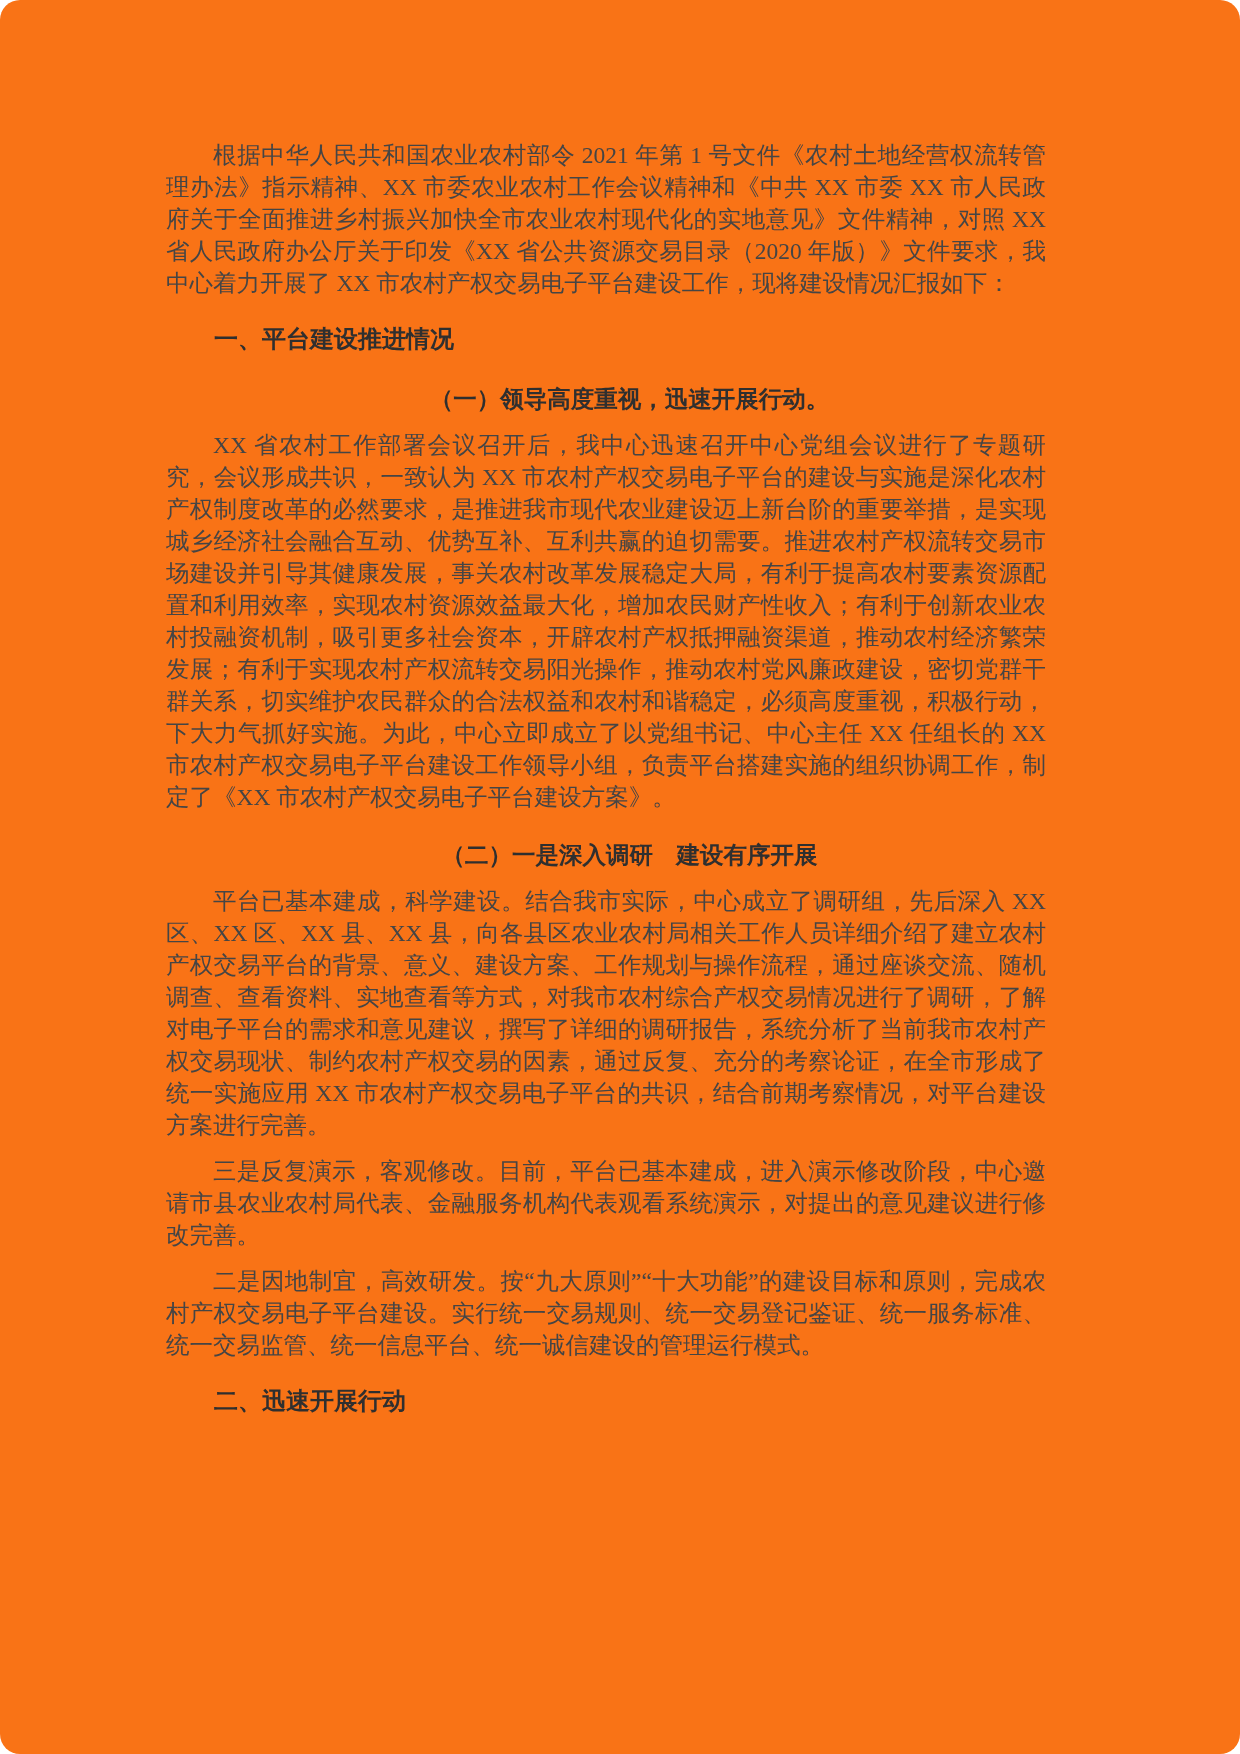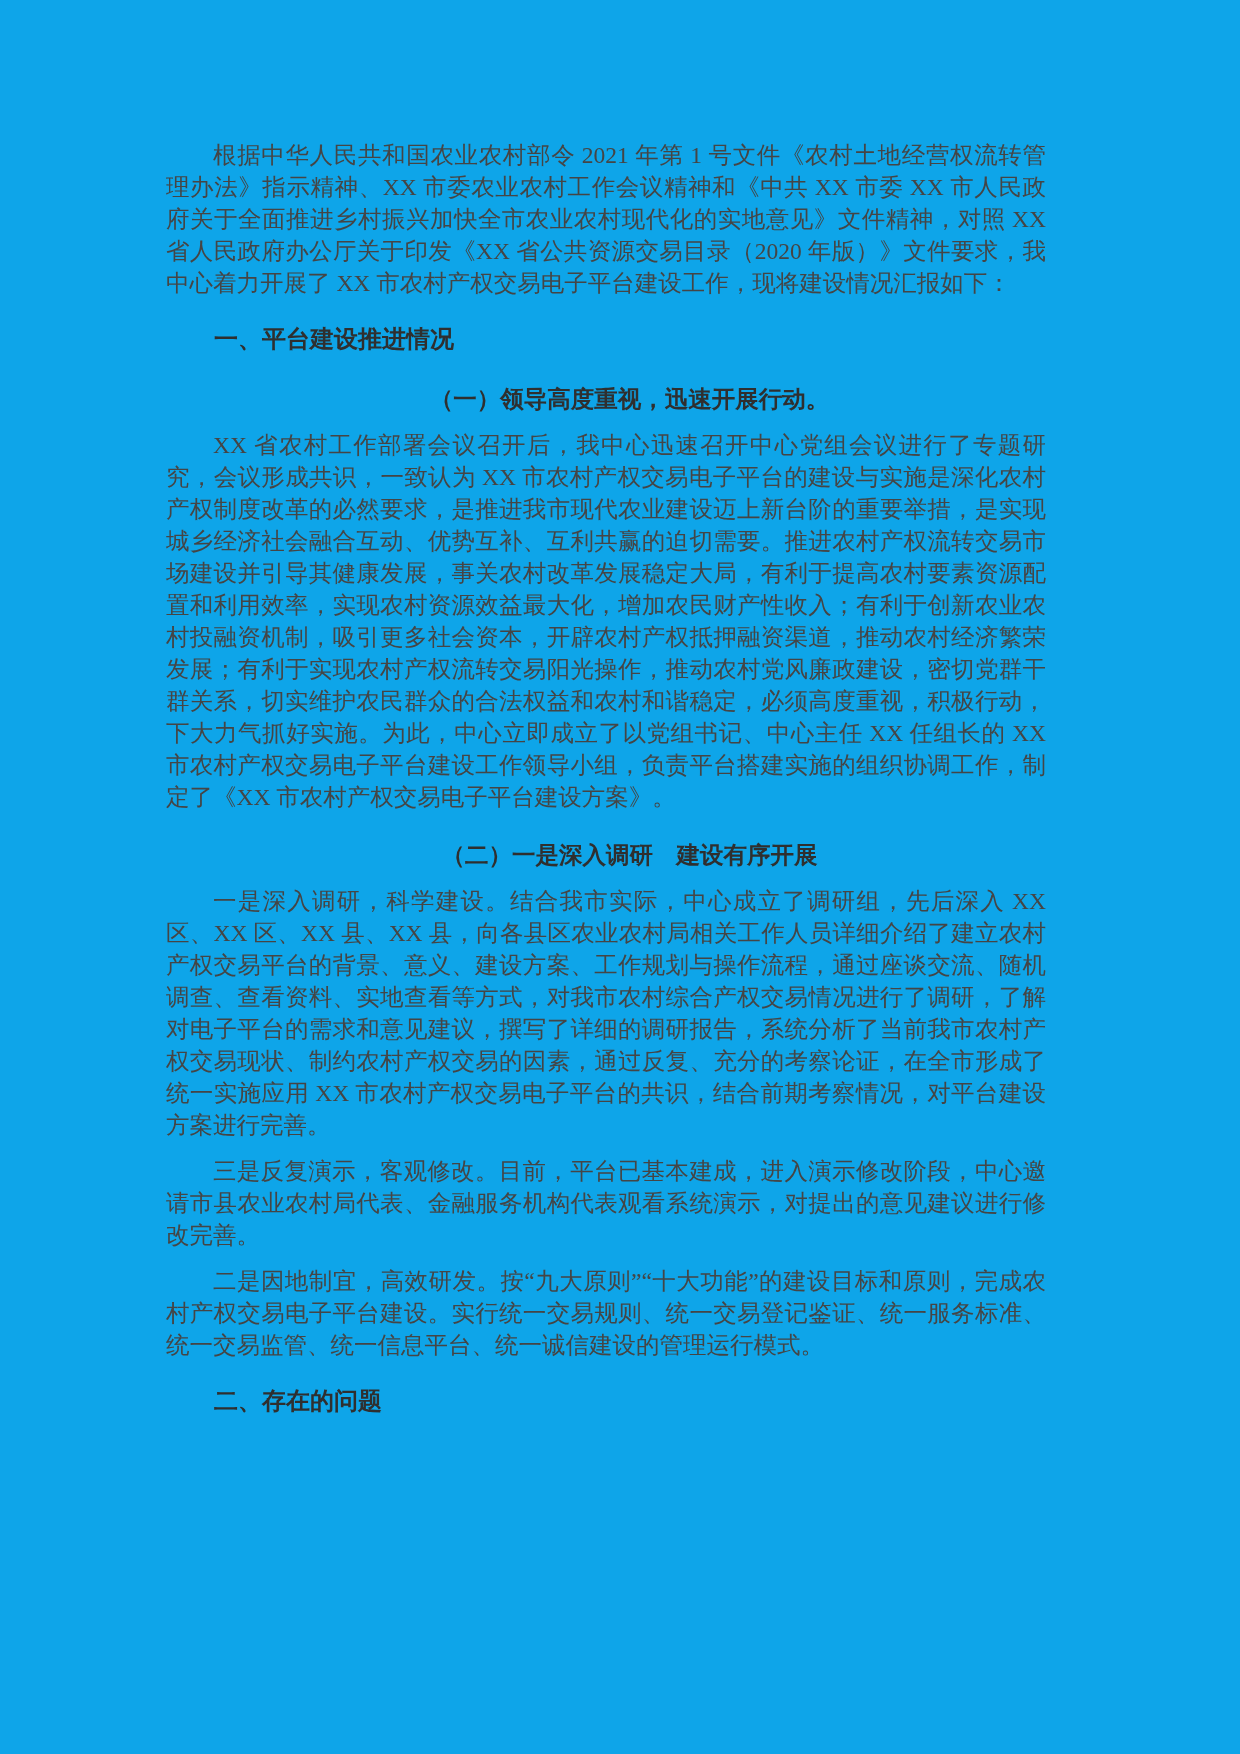--- a/index.html
+++ b/index.html
@@ -4,23 +4,24 @@
 <style>
   html, body {
     margin: 0;
     padding: 0;
     background: #ffffff;
   }
   .page {
     position: relative;
     width: 1240px;
     height: 1754px;
-    background: #0ea5e9;
+    background: #f97316;
     overflow: hidden;
     font-family: "Liberation Serif", "DejaVu Serif", serif;
+    border-radius: 20px;
   }
   .content {
     position: absolute;
     left: 166px;
     top: 139px;
     width: 880px;
   }
   .body-para {
     font-size: 23.5px;
     line-height: 32px;
@@ -59,22 +60,22 @@
     <p class="body-para">根据中华人民共和国农业农村部令 2021 年第 1 号文件《农村土地经营权流转管理办法》指示精神、XX 市委农业农村工作会议精神和《中共 XX 市委 XX 市人民政府关于全面推进乡村振兴加快全市农业农村现代化的实地意见》文件精神，对照 XX 省人民政府办公厅关于印发《XX 省公共资源交易目录（2020 年版）》文件要求，我中心着力开展了 XX 市农村产权交易电子平台建设工作，现将建设情况汇报如下：</p>
 
     <h2 class="sec-heading">一、平台建设推进情况</h2>
 
     <h3 class="sub-heading">（一）领导高度重视，迅速开展行动。</h3>
 
     <p class="body-para">XX 省农村工作部署会议召开后，我中心迅速召开中心党组会议进行了专题研究，会议形成共识，一致认为 XX 市农村产权交易电子平台的建设与实施是深化农村产权制度改革的必然要求，是推进我市现代农业建设迈上新台阶的重要举措，是实现城乡经济社会融合互动、优势互补、互利共赢的迫切需要。推进农村产权流转交易市场建设并引导其健康发展，事关农村改革发展稳定大局，有利于提高农村要素资源配置和利用效率，实现农村资源效益最大化，增加农民财产性收入；有利于创新农业农村投融资机制，吸引更多社会资本，开辟农村产权抵押融资渠道，推动农村经济繁荣发展；有利于实现农村产权流转交易阳光操作，推动农村党风廉政建设，密切党群干群关系，切实维护农民群众的合法权益和农村和谐稳定，必须高度重视，积极行动，下大力气抓好实施。为此，中心立即成立了以党组书记、中心主任 XX 任组长的 XX 市农村产权交易电子平台建设工作领导小组，负责平台搭建实施的组织协调工作，制定了《XX 市农村产权交易电子平台建设方案》。</p>
 
     <h3 class="sub-heading">（二）一是深入调研　建设有序开展</h3>
 
-    <p class="body-para">一是深入调研，科学建设。结合我市实际，中心成立了调研组，先后深入 XX 区、XX 区、XX 县、XX 县，向各县区农业农村局相关工作人员详细介绍了建立农村产权交易平台的背景、意义、建设方案、工作规划与操作流程，通过座谈交流、随机调查、查看资料、实地查看等方式，对我市农村综合产权交易情况进行了调研，了解对电子平台的需求和意见建议，撰写了详细的调研报告，系统分析了当前我市农村产权交易现状、制约农村产权交易的因素，通过反复、充分的考察论证，在全市形成了统一实施应用 XX 市农村产权交易电子平台的共识，结合前期考察情况，对平台建设方案进行完善。</p>
+    <p class="body-para">平台已基本建成，科学建设。结合我市实际，中心成立了调研组，先后深入 XX 区、XX 区、XX 县、XX 县，向各县区农业农村局相关工作人员详细介绍了建立农村产权交易平台的背景、意义、建设方案、工作规划与操作流程，通过座谈交流、随机调查、查看资料、实地查看等方式，对我市农村综合产权交易情况进行了调研，了解对电子平台的需求和意见建议，撰写了详细的调研报告，系统分析了当前我市农村产权交易现状、制约农村产权交易的因素，通过反复、充分的考察论证，在全市形成了统一实施应用 XX 市农村产权交易电子平台的共识，结合前期考察情况，对平台建设方案进行完善。</p>
 
     <p class="body-para">三是反复演示，客观修改。目前，平台已基本建成，进入演示修改阶段，中心邀请市县农业农村局代表、金融服务机构代表观看系统演示，对提出的意见建议进行修改完善。</p>
 
     <p class="body-para">二是因地制宜，高效研发。按“九大原则”“十大功能”的建设目标和原则，完成农村产权交易电子平台建设。实行统一交易规则、统一交易登记鉴证、统一服务标准、统一交易监管、统一信息平台、统一诚信建设的管理运行模式。</p>
 
-    <h2 class="sec-heading">二、存在的问题</h2>
+    <h2 class="sec-heading">二、迅速开展行动</h2>
 
   </div>
 </div>
 
 </body></html>

